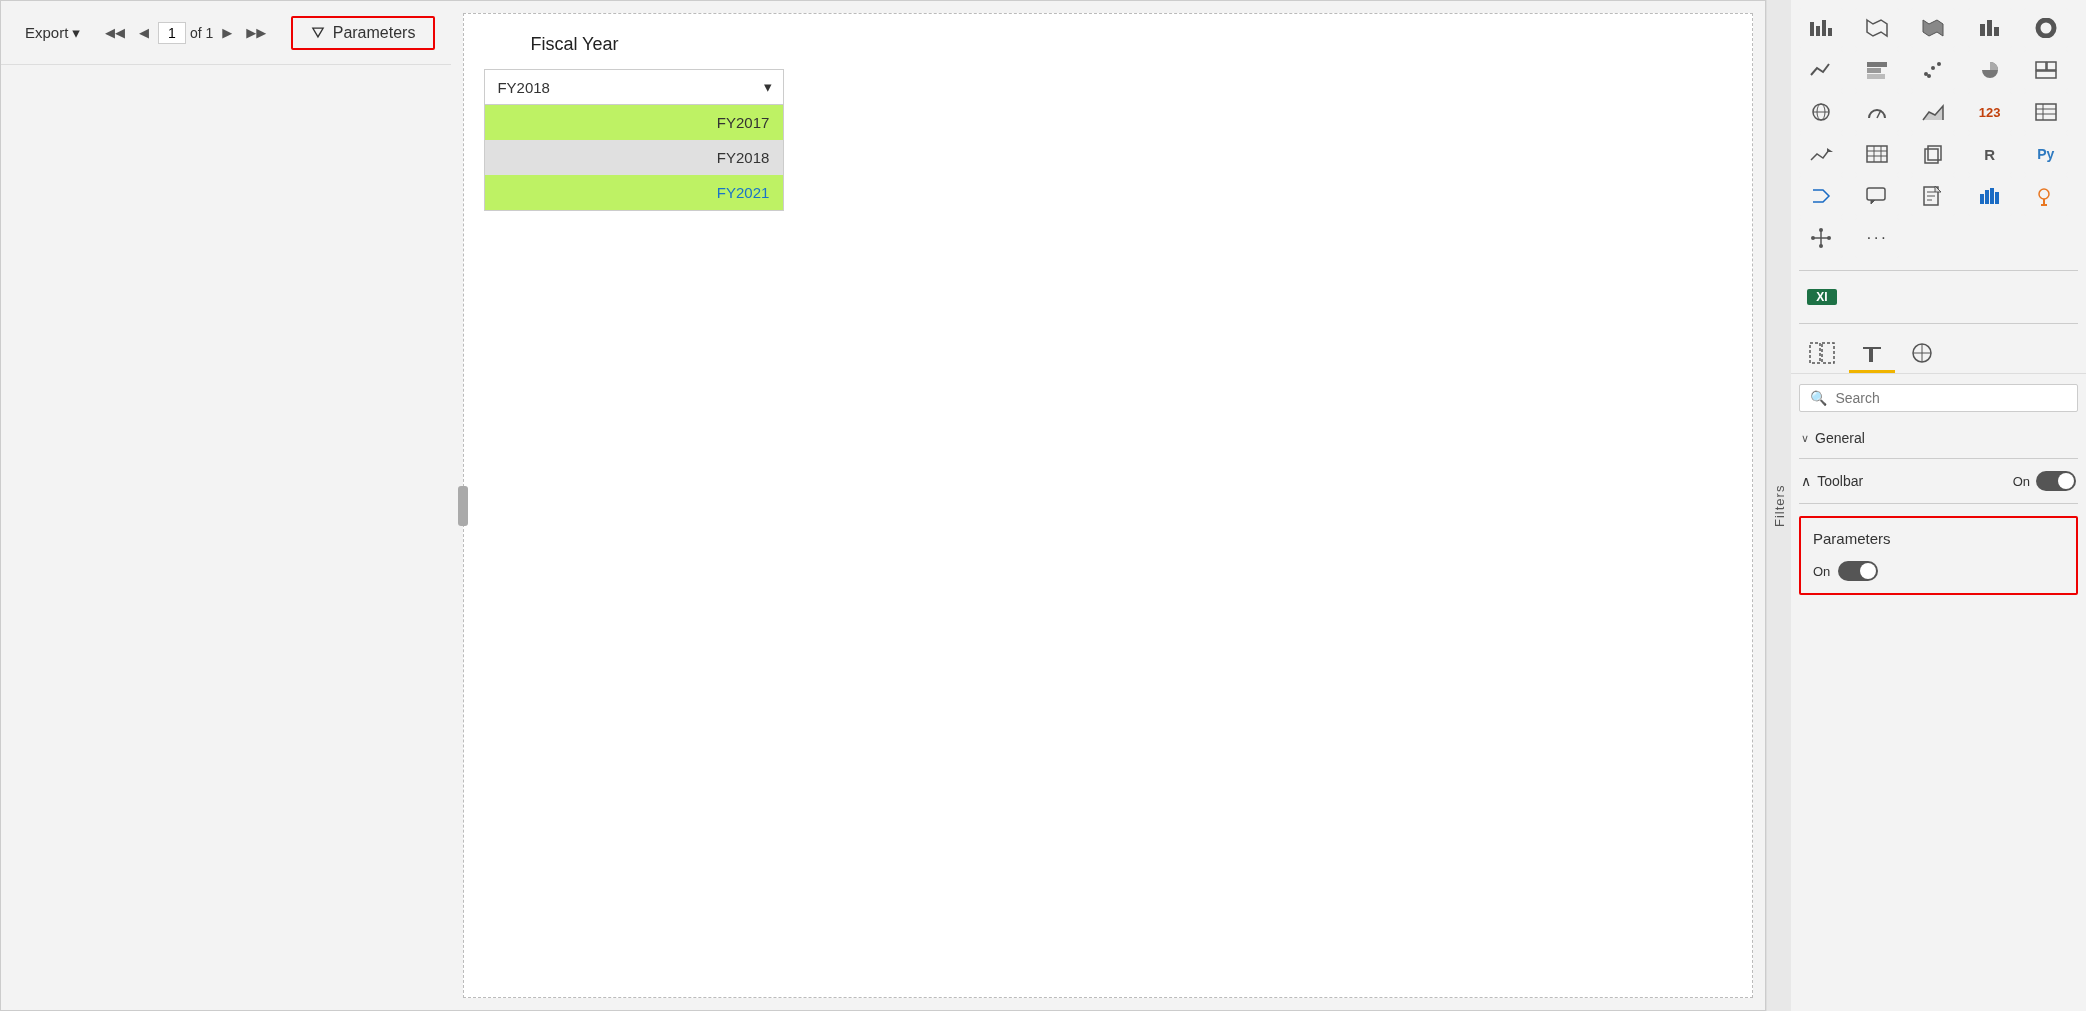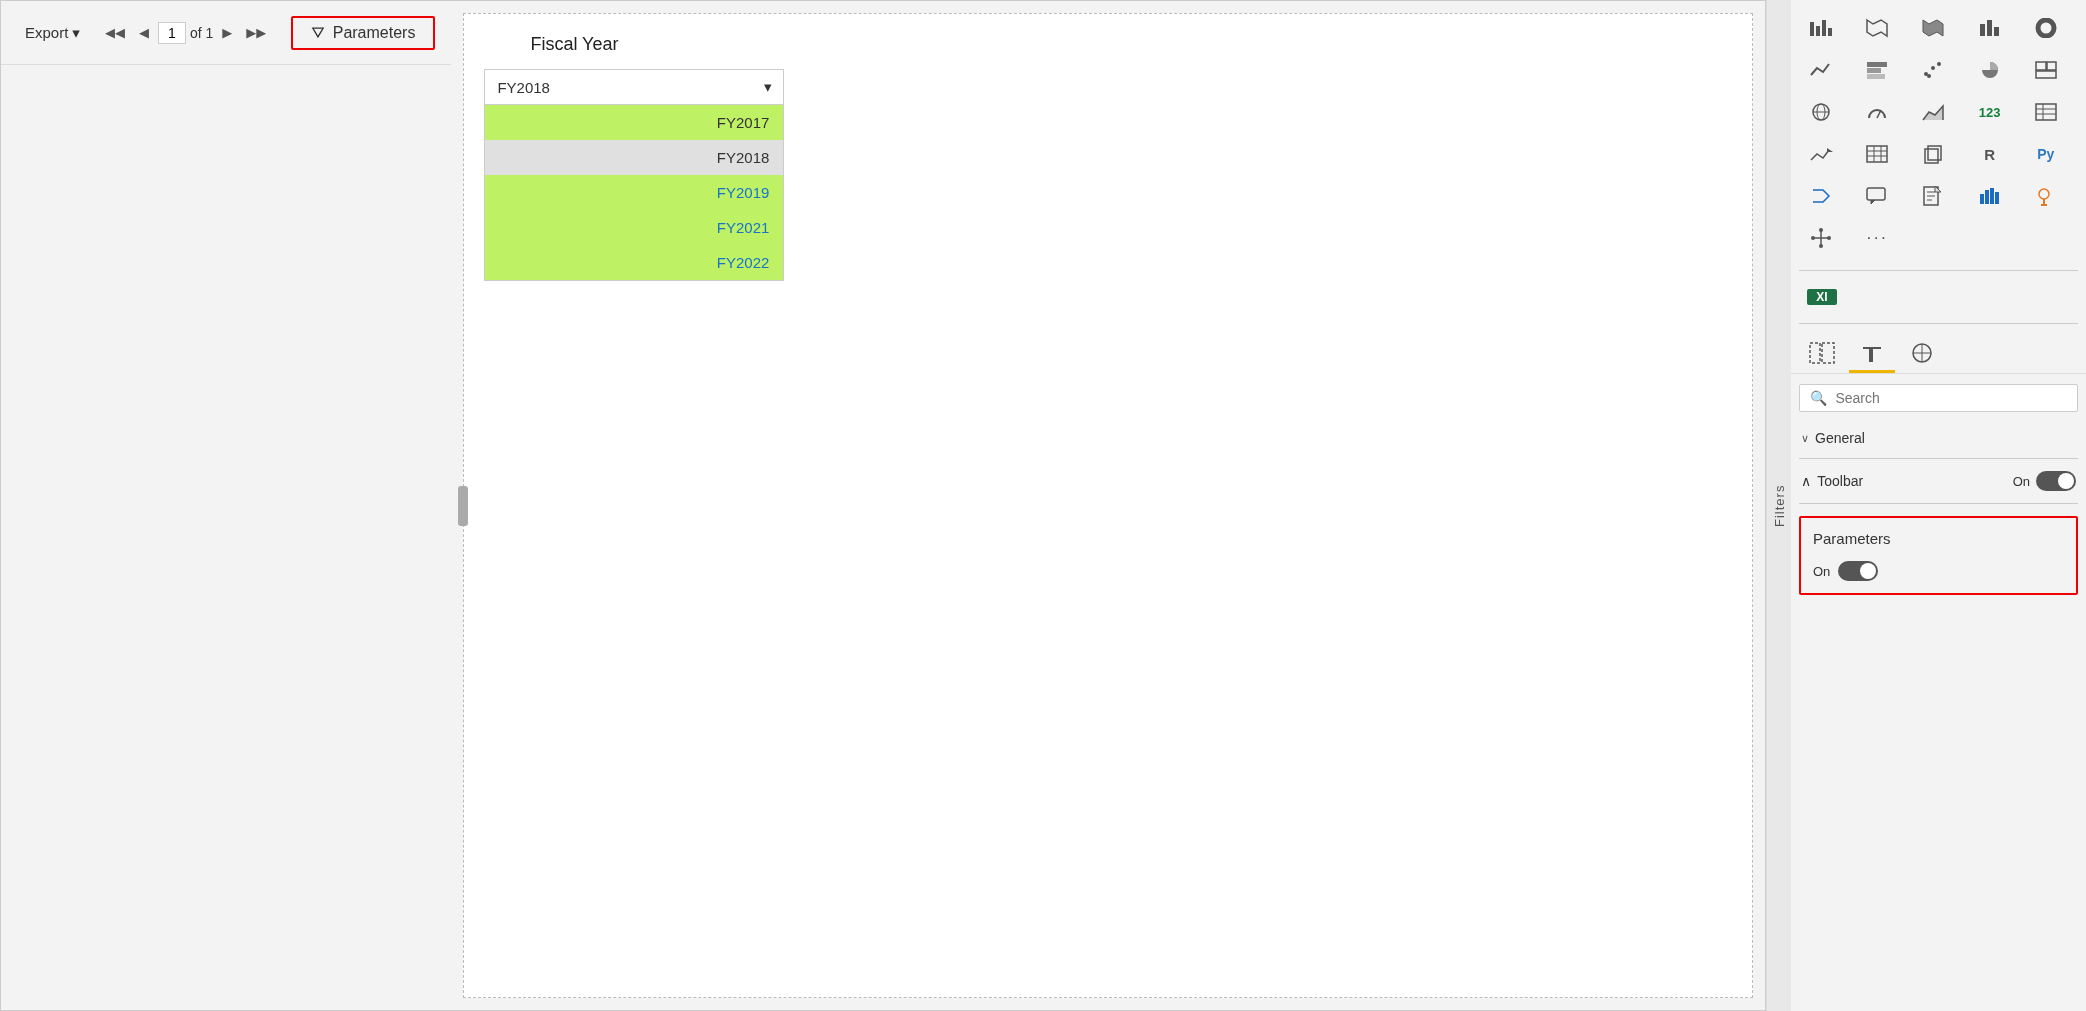--- a/index.html
+++ b/index.html
@@ -397,23 +397,21 @@
     <div class="fiscal-year-label">Fiscal Year</div>
 
     <div class="dropdown-container">
       <div class="dropdown-selected">
         <span>FY2018</span>
         <span>▾</span>
       </div>
       <div class="dropdown-list">
         <div class="dropdown-item">FY2017</div>
         <div class="dropdown-item selected">FY2018</div>
-        <div class="dropdown-item colored">FY2019</div>
         <div class="dropdown-item colored">FY2021</div>
-        <div class="dropdown-item colored">FY2022</div>
       </div>
     </div>
   </div>
 </div>
 
 <div class="right-panel">
   <div class="filters-label">Filters</div>
 
   <div class="right-content">
 
@@ -495,21 +493,21 @@
         <svg width="24" height="20" viewBox="0 0 24 20">
             <path d="M4,16 A8,8 0 0,1 20,16" fill="none" stroke="#555" stroke-width="2"></path>
             <line x1="12" y1="16" x2="16" y2="8" stroke="#555" stroke-width="1.5"></line>
           </svg>
       </div>
       <div class="viz-icon">
         <svg width="24" height="20" viewBox="0 0 24 20">
             <polyline points="2,18 8,10 14,13 22,4 22,18" fill="#ccc" stroke="#555" stroke-width="1.5"></polyline>
           </svg>
       </div>
-      <div class="viz-icon" style="font-weight:bold;color:#15803d;font-size:13px;">123</div>
+      <div class="viz-icon" style="font-weight:bold;color:#c2410c;font-size:13px;">123</div>
       <div class="viz-icon">
         <svg width="24" height="20" viewBox="0 0 24 20">
             <rect x="2" y="2" width="20" height="16" fill="none" stroke="#555" stroke-width="1.5"></rect>
             <line x1="2" y1="7" x2="22" y2="7" stroke="#555" stroke-width="1"></line>
             <line x1="2" y1="12" x2="22" y2="12" stroke="#555" stroke-width="1"></line>
             <line x1="9" y1="2" x2="9" y2="18" stroke="#555" stroke-width="1"></line>
           </svg>
       </div>
 
       <div class="viz-icon">

